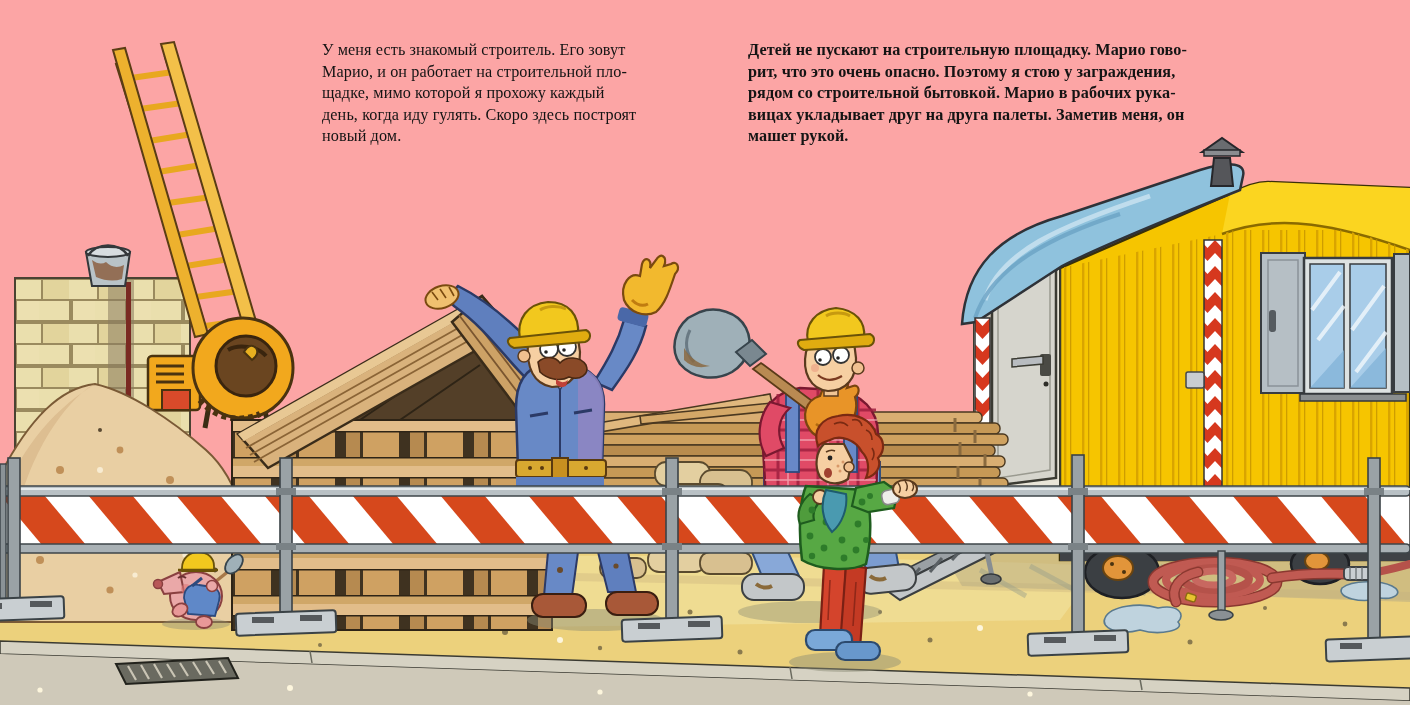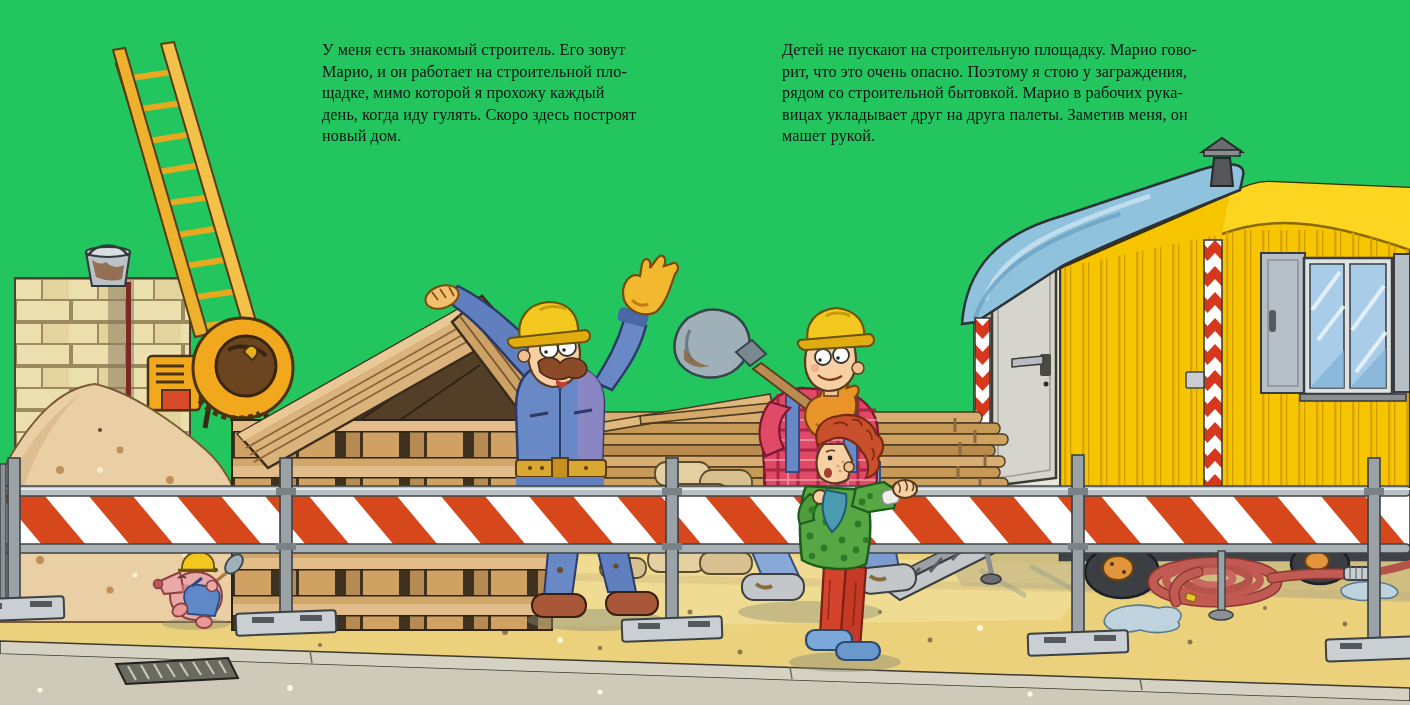--- a/index.html
+++ b/index.html
@@ -1,21 +1,21 @@
 <!DOCTYPE html>
 <html><head>
 <meta charset="utf-8">
 <style>
   html,body{margin:0;padding:0;background:#ffffff;}
-  .stage{position:relative;width:1410px;height:705px;background:#22c55e;overflow:hidden;
+  .stage{position:relative;width:1410px;height:705px;background:#fca5a5;overflow:hidden;
          font-family:"Liberation Serif", serif;}
   .story-text{position:absolute;color:#141414;font-size:16.2px;line-height:21.6px;
               white-space:pre-line;letter-spacing:0.1px;}
   #left-text{left:322px;top:40px;width:345px;}
-  #right-text{left:782px;top:40px;width:445px;}
+  #right-text{left:748px;top:40px;width:445px;font-weight:bold;}
   .art{position:absolute;left:0;top:0;}
 </style>
 </head>
 <body>
 
 <div class="stage">
 
   <div id="left-text" class="story-text">У меня есть знакомый строитель. Его зовут
 Марио, и он работает на строительной пло-
 щадке, мимо которой я прохожу каждый

